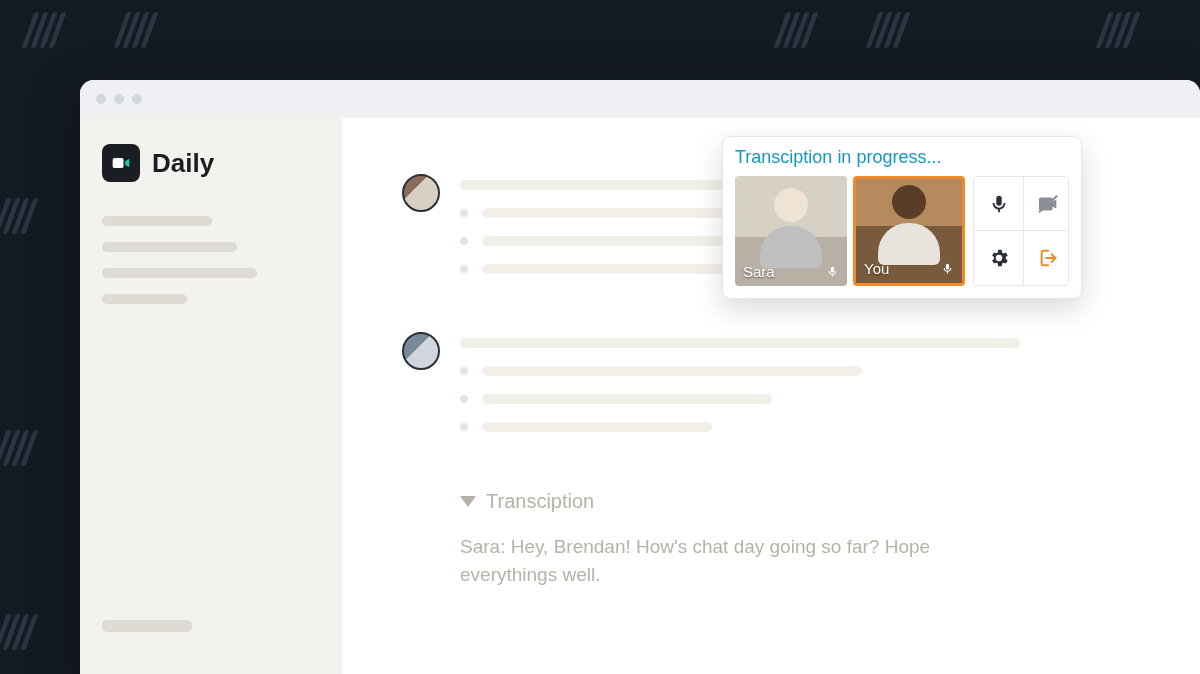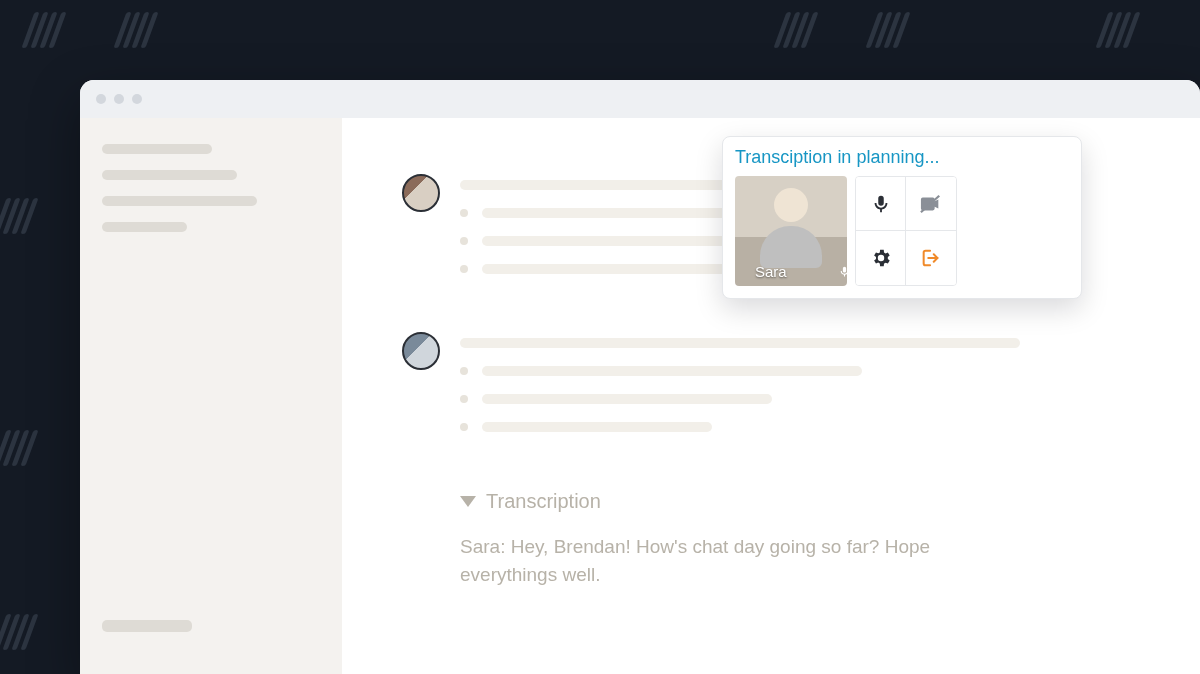--- a/index.html
+++ b/index.html
@@ -163,21 +163,21 @@
     position: absolute; left: 50%; bottom: 8px; transform: translateX(-50%);
     width: 70px; height: 90px;
   }
   .head { width: 34px; height: 34px; border-radius: 50%; margin: 0 auto; }
   .shoulders { width: 62px; height: 42px; border-radius: 30px 30px 6px 6px; margin: 4px auto 0; }
   .tile.sara .head { background: #efe4d4; }
   .tile.sara .shoulders { background: #bfbfbf; }
   .tile.you .head { background: #5a3d28; }
   .tile.you .shoulders { background: #e8e3dc; }
   .tile-label {
-    position: absolute; left: 20px; bottom: 6px;
+    position: absolute; left: 8px; bottom: 6px;
     color: #fff; font-size: 15px; font-weight: 500;
     display: flex; align-items: center; gap: 36px;
     text-shadow: 0 1px 2px rgba(0,0,0,0.5);
     width: calc(100% - 16px);
     justify-content: space-between;
   }
   .mic-mini svg { width: 13px; height: 13px; display:block; }
 
   .controls {
     display: grid;
@@ -253,20 +253,29 @@
 
 <div class="browser-frame">
   <div class="browser-chrome">
     <div class="win-dot"></div>
     <div class="win-dot"></div>
     <div class="win-dot"></div>
   </div>
 
   <div class="app">
     <aside class="sidebar">
+      <div class="brand">
+        <div class="brand-logo">
+          <svg viewBox="0 0 24 24" width="20" height="20">
+            <rect x="2" y="6" width="13" height="12" rx="2" fill="#fff"></rect>
+            <path d="M17 10 L22 7 L22 17 L17 14 Z" fill="#1fc6a6"></path>
+          </svg>
+        </div>
+        <div class="brand-text">Daily</div>
+      </div>
       <div class="ph ph1"></div>
       <div class="ph ph2"></div>
       <div class="ph ph3"></div>
       <div class="ph ph4"></div>
       <div class="sidebar-bottom">
         <div class="ph"></div>
       </div>
     </aside>
 
     <main class="main">
@@ -299,48 +308,62 @@
             </div>
           <div class="bullet">
               <div class="pl w230"></div>
             </div>
         </div>
       </div>
 
       <div class="trans-section">
         <div class="trans-header">
           <div class="tri"></div>
-          <span>Transcription</span>
+          <span>Transciption</span>
         </div>
         <div class="t-line">Sara: Hey, Brendan! How's chat day going so far? Hope everythings well.</div>
 
       </div>
 
     </main>
   </div>
 </div>
 
 <div class="video-panel">
-  <div class="vp-title">Transciption in planning...</div>
+  <div class="vp-title">Transciption in progress...</div>
   <div class="vp-body">
     <div class="tiles">
       <div class="tile sara">
         <div class="person">
             <div class="head"></div>
             <div class="shoulders"></div>
           </div>
         <div class="tile-label">
           <span>Sara</span>
           <span class="mic-mini">
             <svg viewBox="0 0 24 24" fill="#fff">
                 <path d="M12 14a3 3 0 0 0 3-3V6a3 3 0 1 0-6 0v5a3 3 0 0 0 3 3zm5-3a5 5 0 0 1-10 0H5a7 7 0 0 0 6 6.9V21h2v-3.1A7 7 0 0 0 19 11h-2z"></path>
               </svg>
           </span>
         </div>
       </div>
+      <div class="tile you">
+        <div class="person">
+            <div class="head"></div>
+            <div class="shoulders"></div>
+          </div>
+        <div class="tile-label">
+          <span>You</span>
+          <span class="mic-mini">
+            <svg viewBox="0 0 24 24" fill="#fff">
+                <path d="M12 14a3 3 0 0 0 3-3V6a3 3 0 1 0-6 0v5a3 3 0 0 0 3 3zm5-3a5 5 0 0 1-10 0H5a7 7 0 0 0 6 6.9V21h2v-3.1A7 7 0 0 0 19 11h-2z"></path>
+              </svg>
+          </span>
+        </div>
+      </div>
     </div>
     <div class="controls">
       <div class="ctrl">
         <svg viewBox="0 0 24 24" fill="#2b2f36">
             <path d="M12 14a3 3 0 0 0 3-3V6a3 3 0 1 0-6 0v5a3 3 0 0 0 3 3zm5-3a5 5 0 0 1-10 0H5a7 7 0 0 0 6 6.9V21h2v-3.1A7 7 0 0 0 19 11h-2z"></path>
           </svg>
       </div>
       <div class="ctrl">
         <svg viewBox="0 0 24 24" fill="#8a8f97">
             <path d="M3 5h11a2 2 0 0 1 2 2v2l4-2v10l-4-2v2a2 2 0 0 1-2 2H3a2 2 0 0 1-2-2V7a2 2 0 0 1 2-2z"></path>

